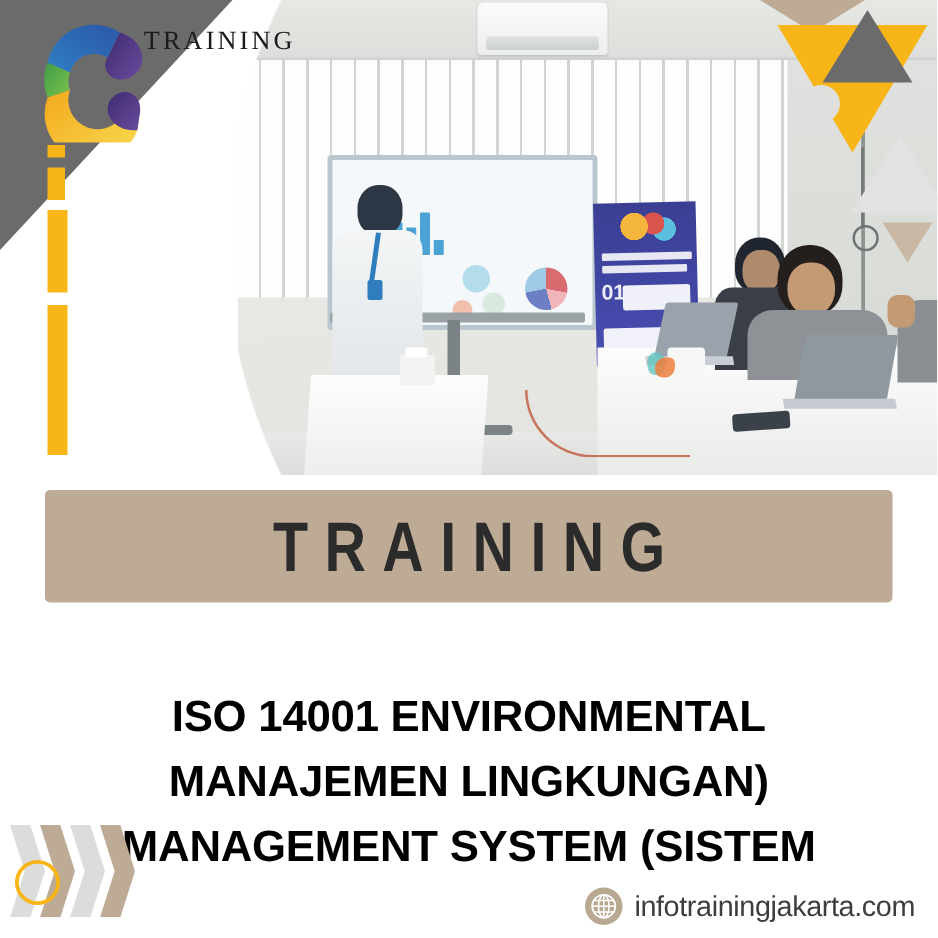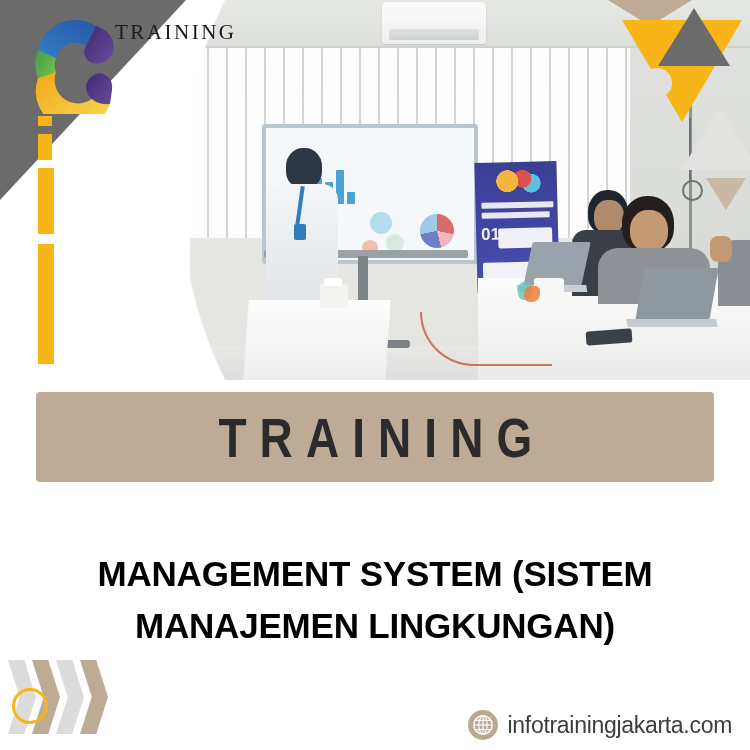--- a/index.html
+++ b/index.html
@@ -420,22 +420,23 @@
   <div class="ybar b1"></div>
   <div class="ybar b2"></div>
   <div class="ybar b3"></div>
   <div class="ybar b4"></div>
 
   <div class="training-band">
     <div class="label">TRAINING</div>
   </div>
 
   <div class="title">
+    <div>ISO 14001 ENVIRONMENTAL</div>
+    <div>MANAJEMEN LINGKUNGAN)</div>
     <div>MANAGEMENT SYSTEM (SISTEM</div>
-    <div>MANAJEMEN LINGKUNGAN)</div>
   </div>
 
   <div class="chevrons">
     <div class="chev g"></div>
     <div class="chev t"></div>
     <div class="chev g"></div>
     <div class="chev t"></div>
   </div>
   <div class="ring-yellow"></div>
 

